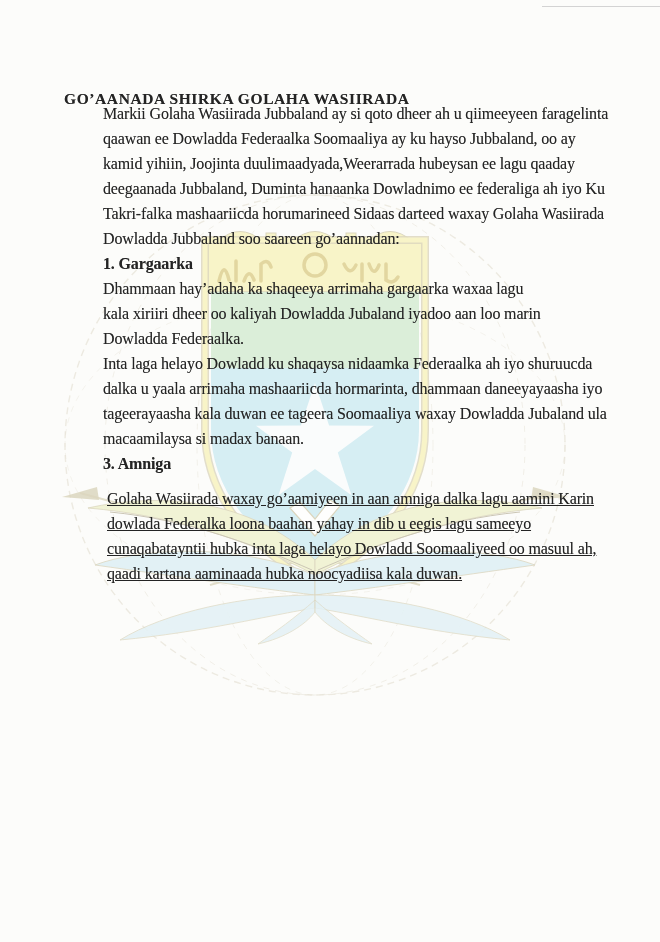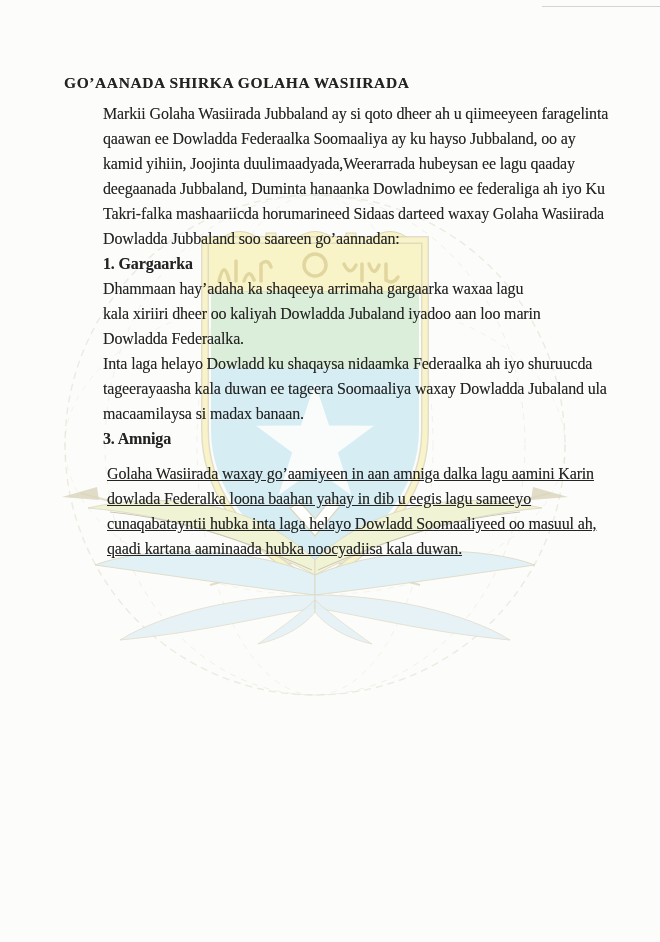--- a/index.html
+++ b/index.html
@@ -38,21 +38,21 @@
 
   
   .scanline {
     position: absolute; left: 542px; top: 6px;
     width: 118px; height: 1px;
     background: #c6c6c6; opacity: .75;
   }
 
   
   .title {
-    position: absolute; left: 64px; top: 70px;
+    position: absolute; left: 64px; top: 86px;
     margin: 0;
     font-size: 15.5px; font-weight: 700;
     letter-spacing: .6px;
     line-height: 25px;
     color: var(--ink, #242424);
     white-space: pre;
     text-shadow: 0 0 .5px rgba(40,40,40,.45);
   }
   .doc-flow {
     position: absolute; left: 103px; top: 101px;
@@ -157,20 +157,21 @@
       <div class="block heading">
         <div class="line">1. Gargaarka</div>
       </div>
       <div class="block paragraph">
         <div class="line">Dhammaan hay’adaha ka shaqeeya arrimaha gargaarka waxaa lagu</div>
         <div class="line">kala xiriiri dheer oo kaliyah Dowladda Jubaland iyadoo aan loo marin</div>
         <div class="line">Dowladda Federaalka.</div>
       </div>
       <div class="block paragraph">
         <div class="line">Inta laga helayo Dowladd ku shaqaysa nidaamka Federaalka ah iyo shuruucda</div>
+        <div class="line">dalka u yaala arrimaha mashaariicda hormarinta, dhammaan daneeyayaasha iyo</div>
         <div class="line">tageerayaasha kala duwan ee tageera Soomaaliya waxay Dowladda Jubaland ula</div>
         <div class="line">macaamilaysa si madax banaan.</div>
       </div>
       <div class="block heading">
         <div class="line">3. Amniga</div>
       </div>
       <div class="block paragraph">
         <div class="line">Golaha Wasiirada waxay go’aamiyeen in aan amniga dalka lagu aamini Karin</div>
         <div class="line">dowlada Federalka loona baahan yahay in dib u eegis lagu sameeyo</div>
         <div class="line">cunaqabatayntii hubka inta laga helayo Dowladd Soomaaliyeed oo masuul ah,</div>

